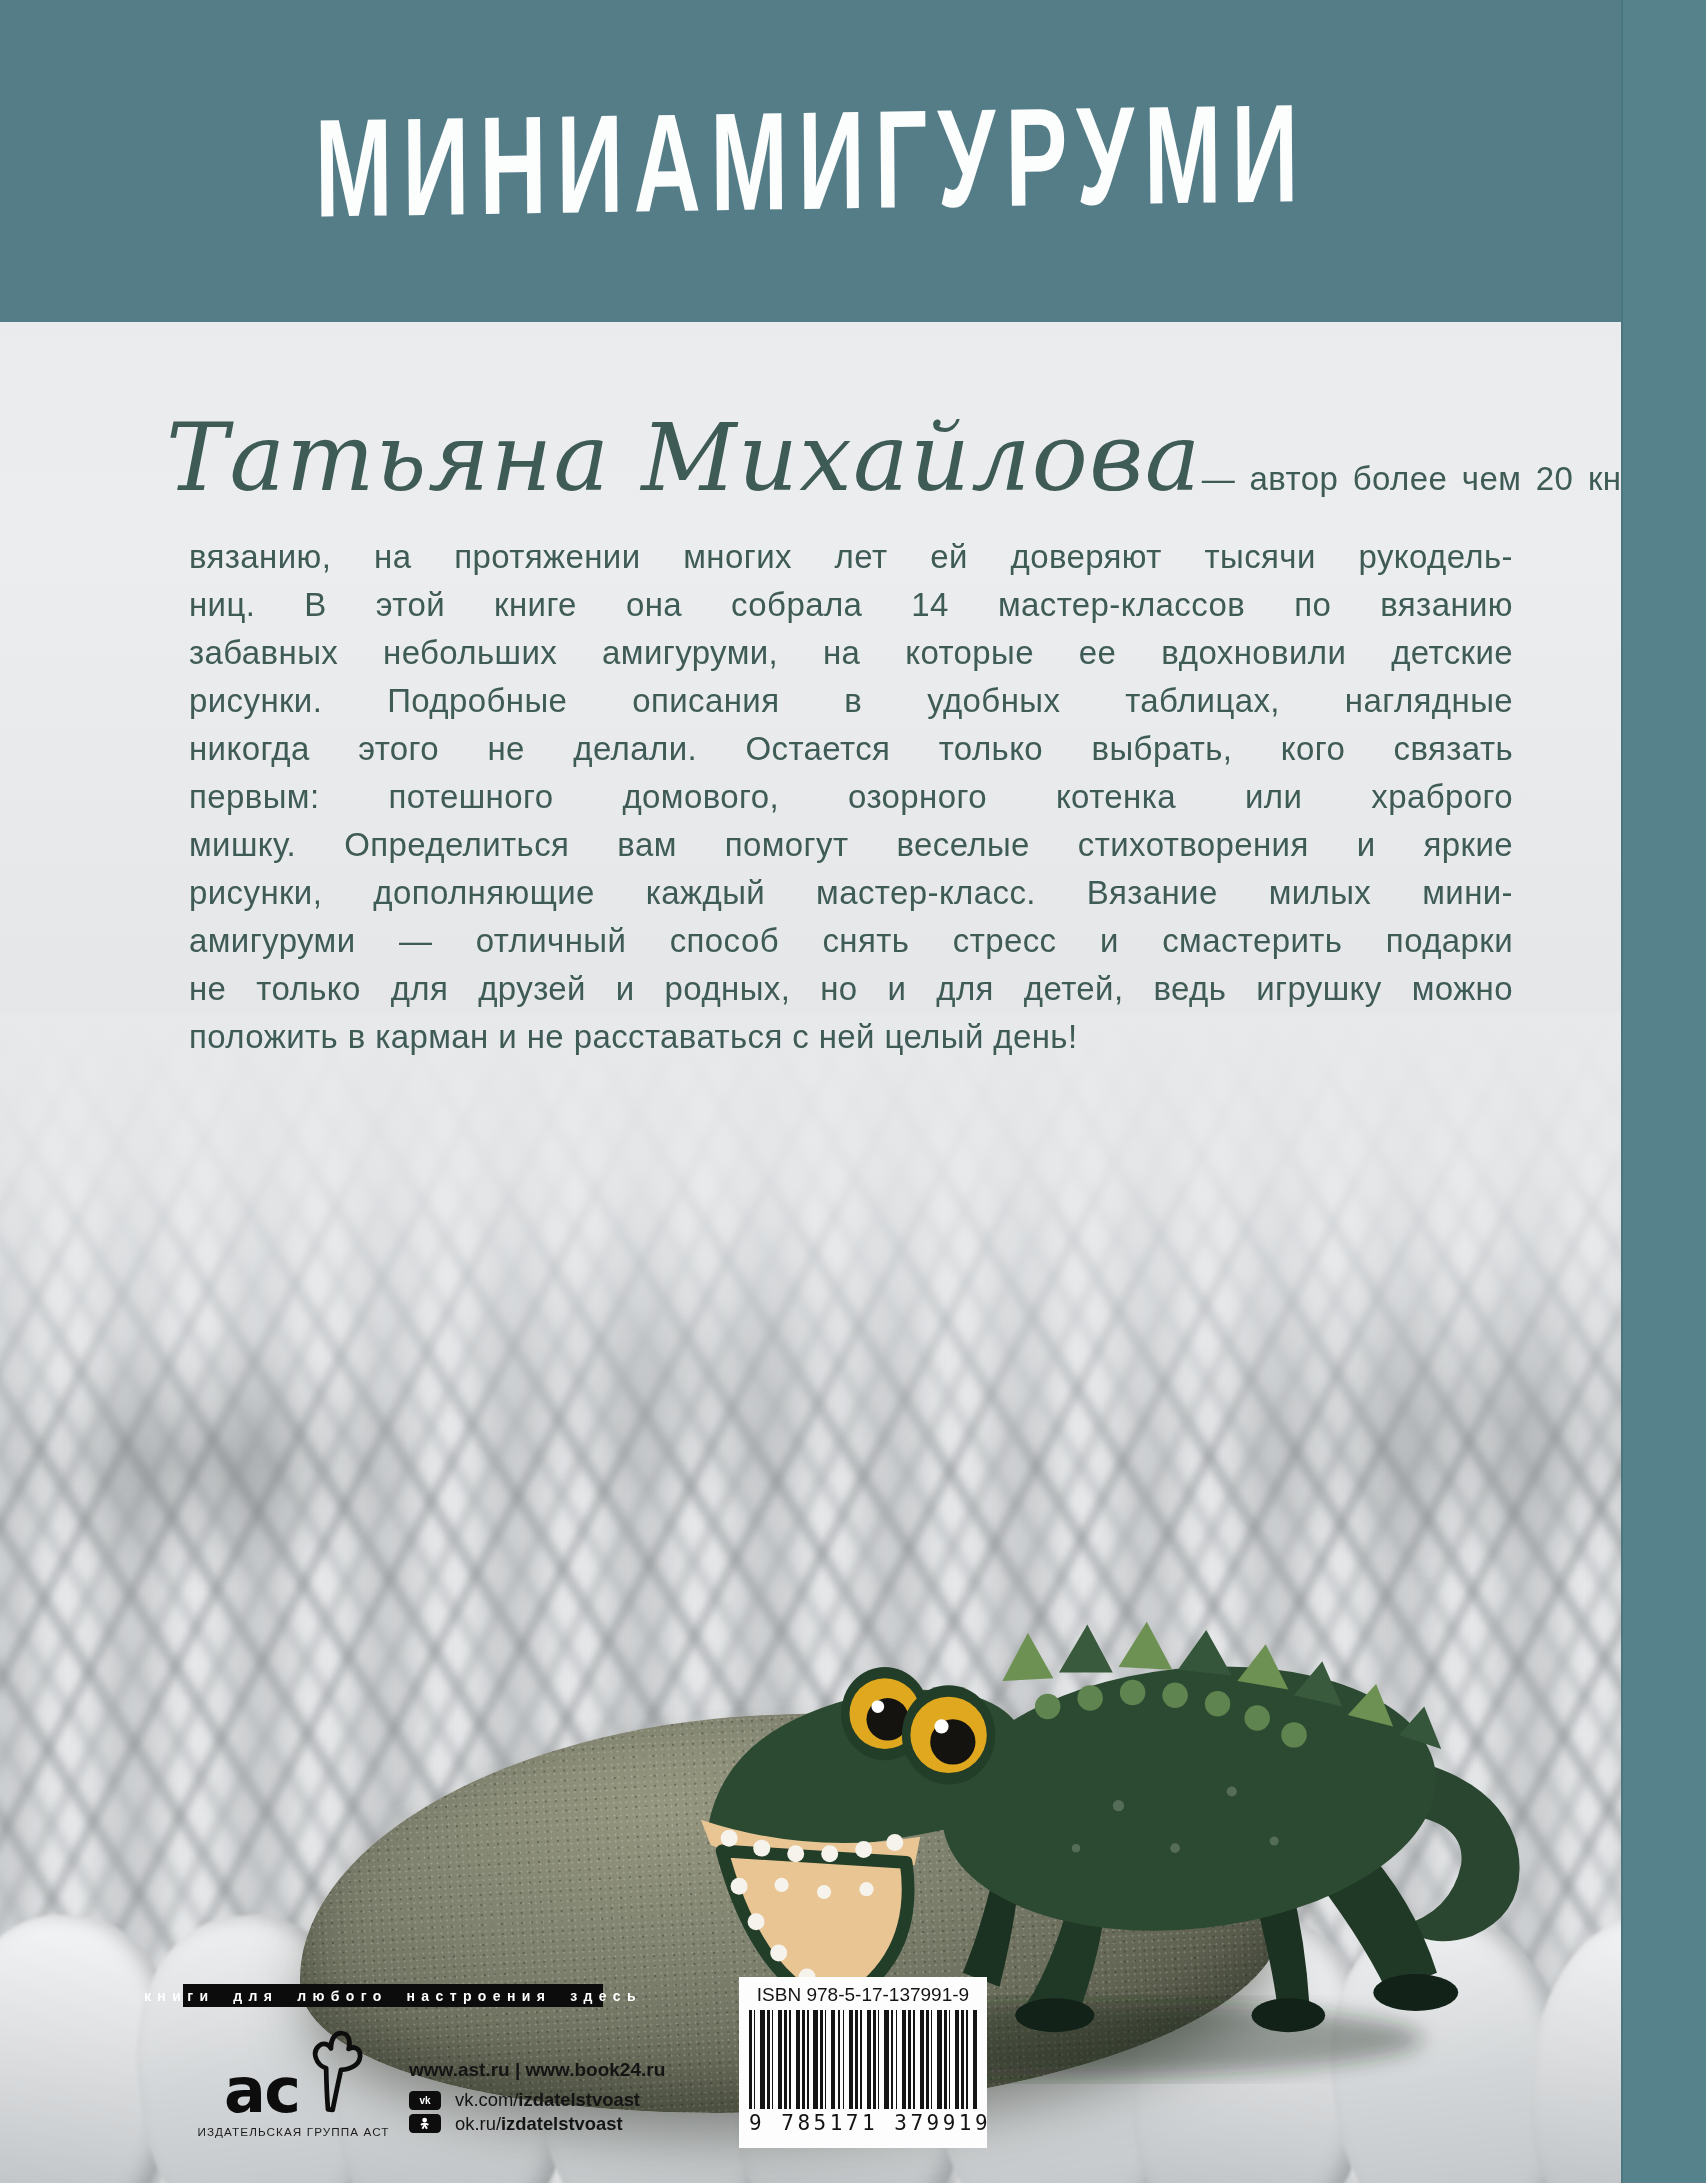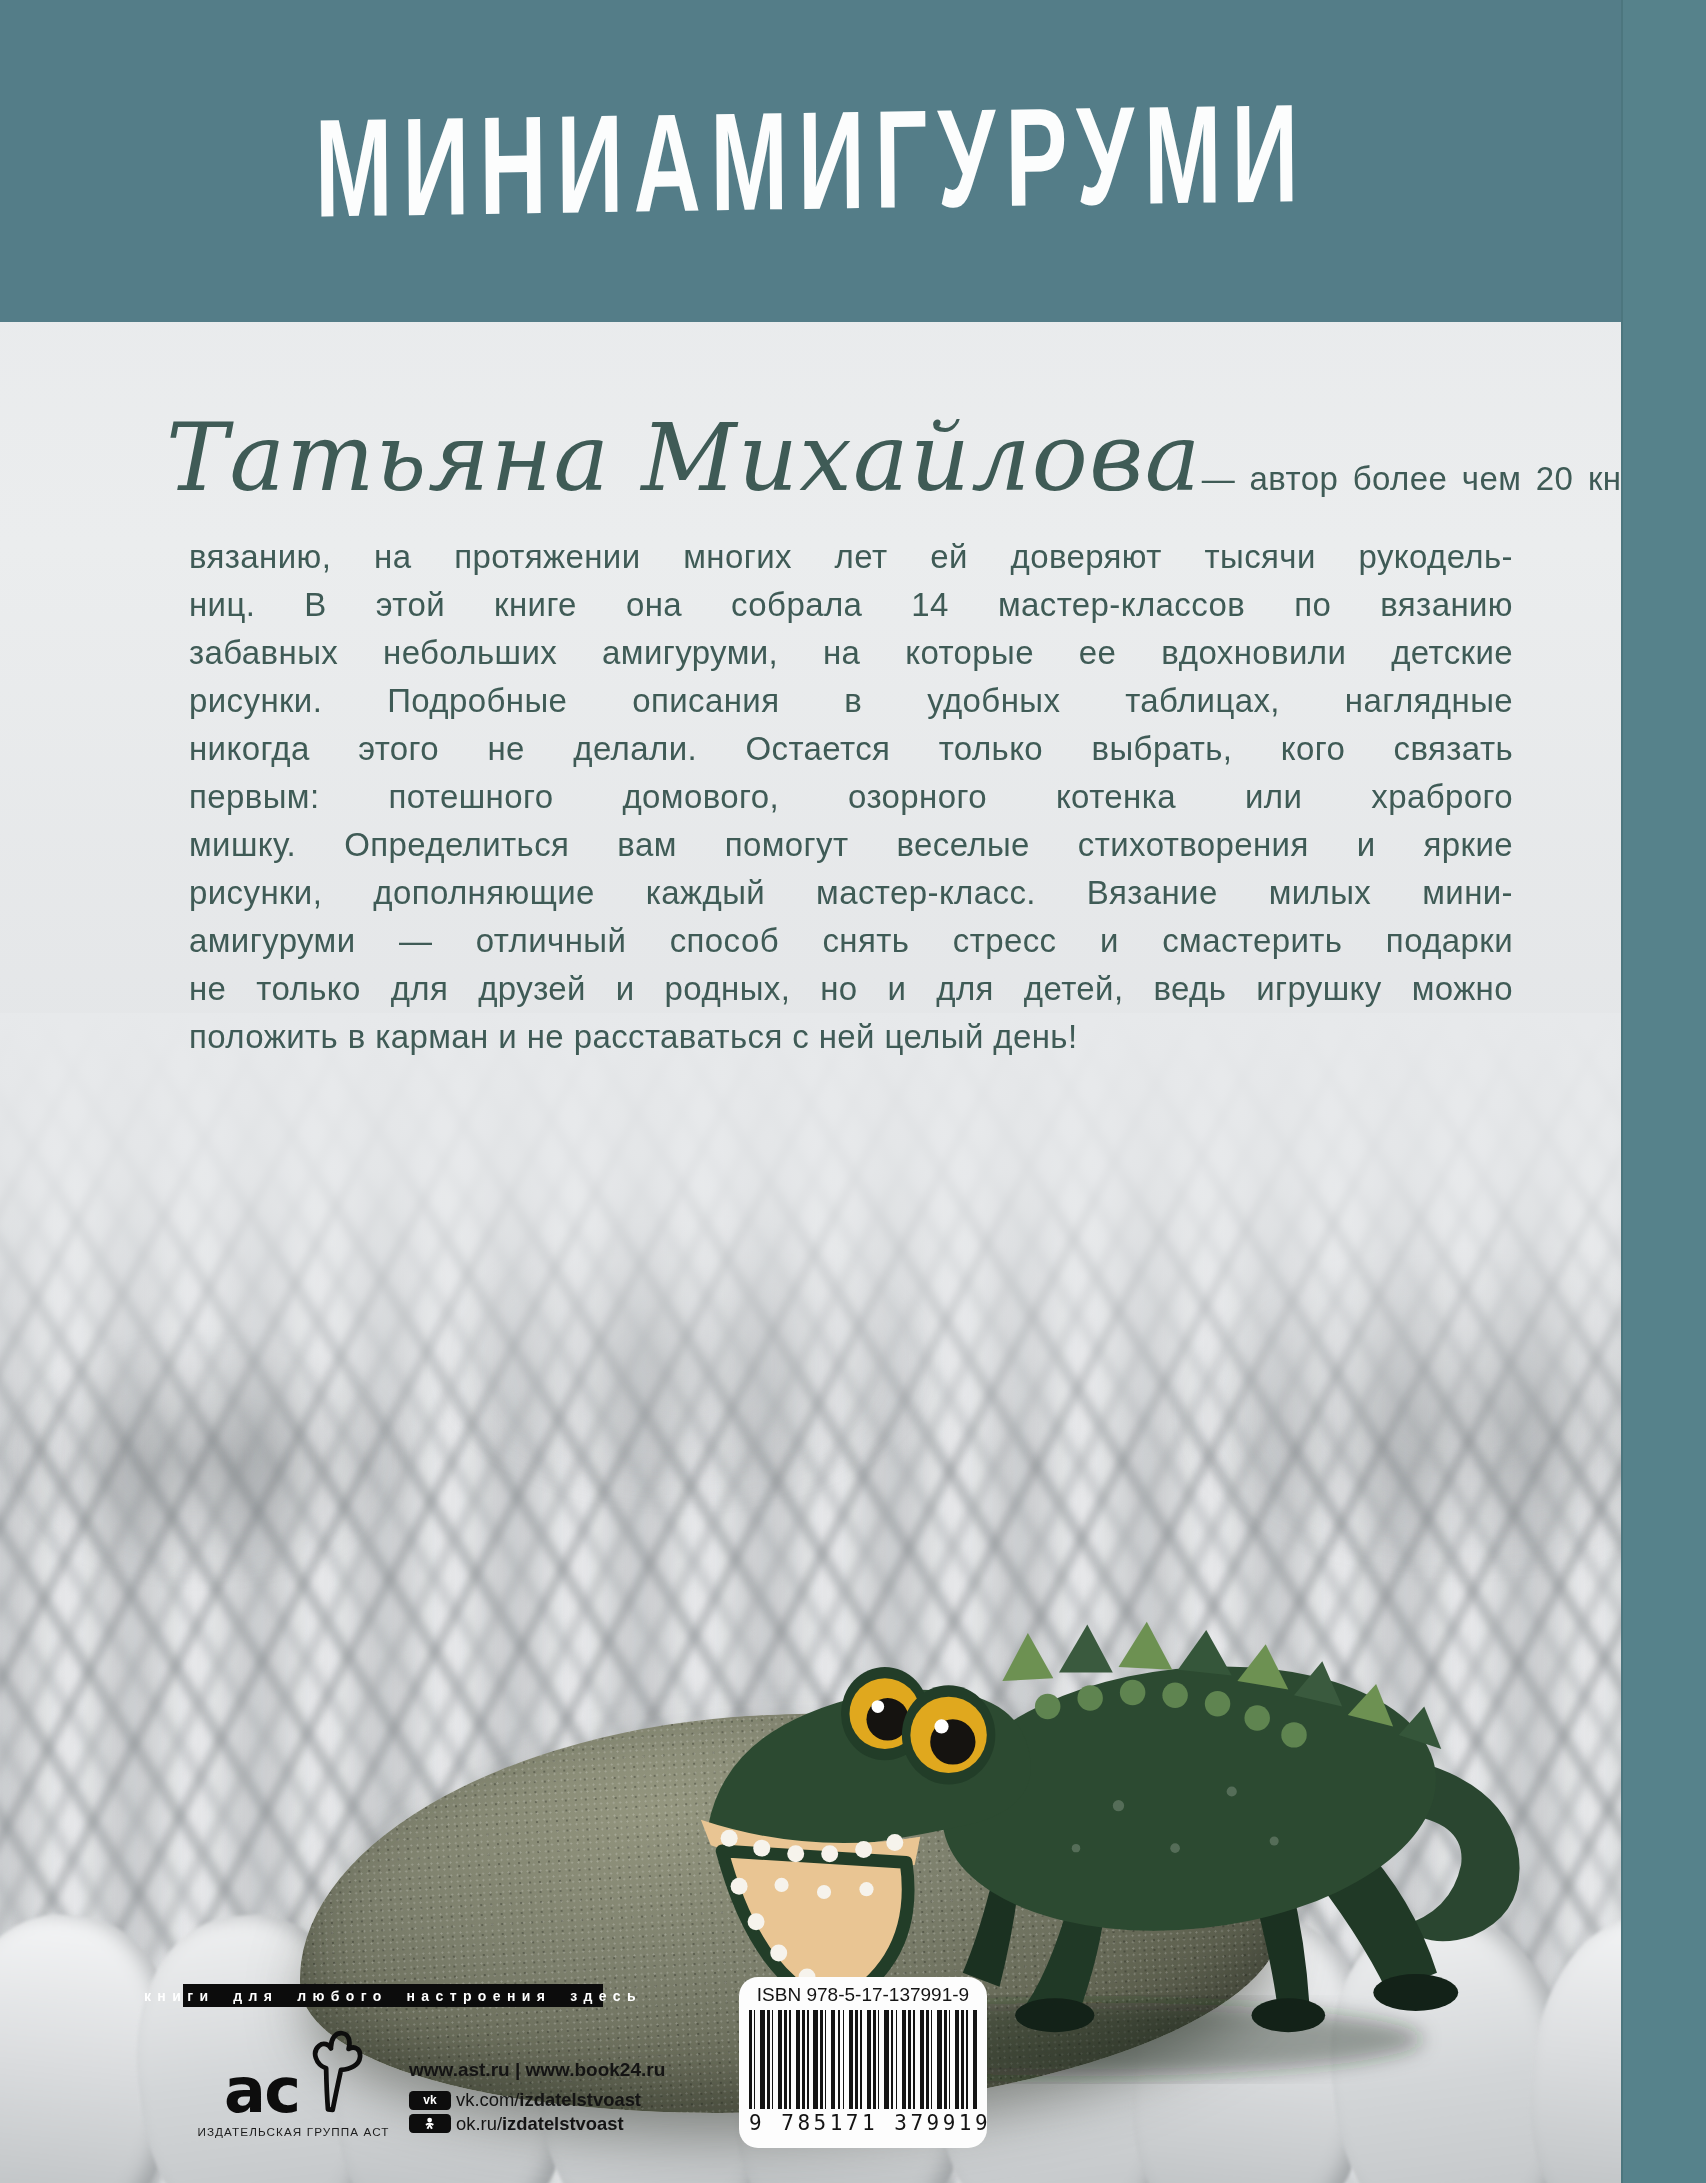--- a/index.html
+++ b/index.html
@@ -57,40 +57,40 @@
   .plines{position:absolute;left:189px;top:533px;width:1324px;color:#3f5b56;font-size:33px;letter-spacing:0.4px;}
   .pline{line-height:48px;text-align:justify;text-align-last:justify;}
   .pline.last{text-align-last:left;}
 
   
   .tagline-bar{position:absolute;left:183px;top:1984px;width:420px;height:23px;background:#0c0c0c;
     color:#ffffff;font-weight:700;font-size:14px;letter-spacing:6.4px;word-spacing:8.5px;
     display:flex;align-items:center;justify-content:center;white-space:nowrap;z-index:20;}
 
   .isbn-panel{position:absolute;left:739px;top:1977px;width:248px;height:171px;background:#fdfdfd;
-    box-sizing:border-box;padding:7px 10px 5.7px;z-index:20;border-radius:19px;}
+    box-sizing:border-box;padding:7px 10px 5.7px;z-index:20;}
   .isbn-label{font-size:19px;color:#141414;text-align:center;white-space:nowrap;}
   .barcode{height:99px;margin-top:4.2px;
     background:repeating-linear-gradient(90deg,#141414 0 2.8px,#fdfdfd 2.8px 5px,#141414 5px 6.4px,#fdfdfd 6.4px 11.3px,#141414 11.3px 15.6px,#fdfdfd 15.6px 17.7px);}
   .barcode-digits{font-family:"DejaVu Sans Mono",monospace;font-size:21px;color:#141414;
     text-align:center;letter-spacing:3.5px;margin-top:2px;white-space:nowrap;}
 
   .publisher{position:absolute;left:191px;top:2027px;width:205px;text-align:center;z-index:20;}
   .logo-row{display:flex;align-items:flex-end;justify-content:center;}
   .logo-text{font-weight:700;font-size:62px;line-height:.78;color:#0d0d0d;letter-spacing:-1.4px;
     font-family:"DejaVu Sans",sans-serif;}
   .logo-glyph{margin-left:1.4px;transform:rotate(6deg);}
   .publisher-caption{margin-top:10px;font-size:11.7px;letter-spacing:1.1px;color:#1c1c1c;white-space:nowrap;}
 
   .links{position:absolute;left:409px;top:2059px;z-index:20;color:#141414;}
   .websites{font-weight:700;font-size:19px;white-space:nowrap;}
   .social-row{display:flex;align-items:center;margin-top:8.5px;height:21px;}
   .social-row + .social-row{margin-top:2.8px;}
-  .badge{width:42px;height:19px;border-radius:4.2px;background:#0d0d0d;color:#fff;
-    display:flex;align-items:center;justify-content:center;font-weight:700;font-size:12px;margin-right:5px;flex:0 0 auto;}
+  .badge{width:32px;height:19px;border-radius:4.2px;background:#0d0d0d;color:#fff;
+    display:flex;align-items:center;justify-content:center;font-weight:700;font-size:10px;margin-right:14px;flex:0 0 auto;}
   .social-text{font-size:18.4px;white-space:nowrap;}
   .social-text b{font-weight:700;}
 </style>
 </head>
 <body>
 
 <div class="page">
 
   <div class="blanket">
     <div class="knit-soft"></div>

